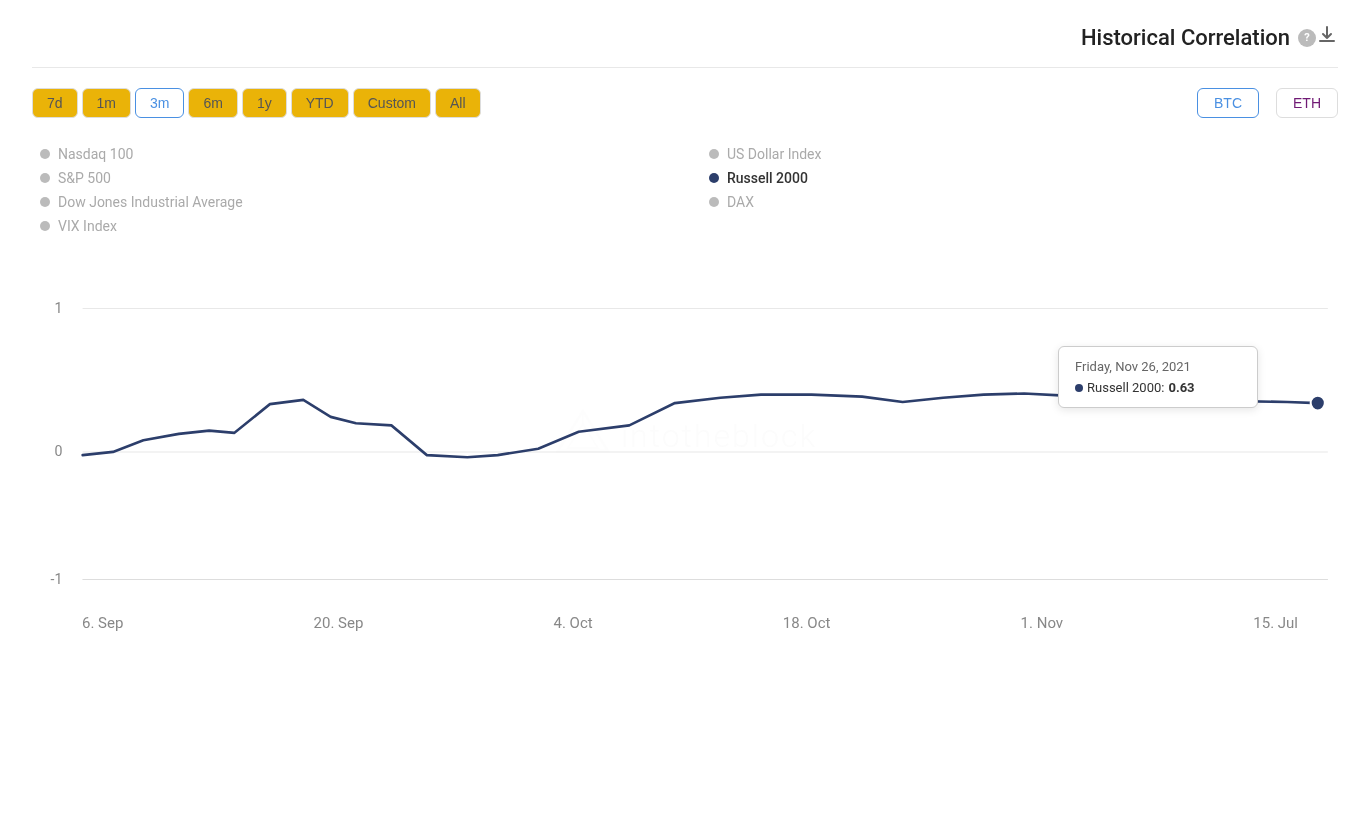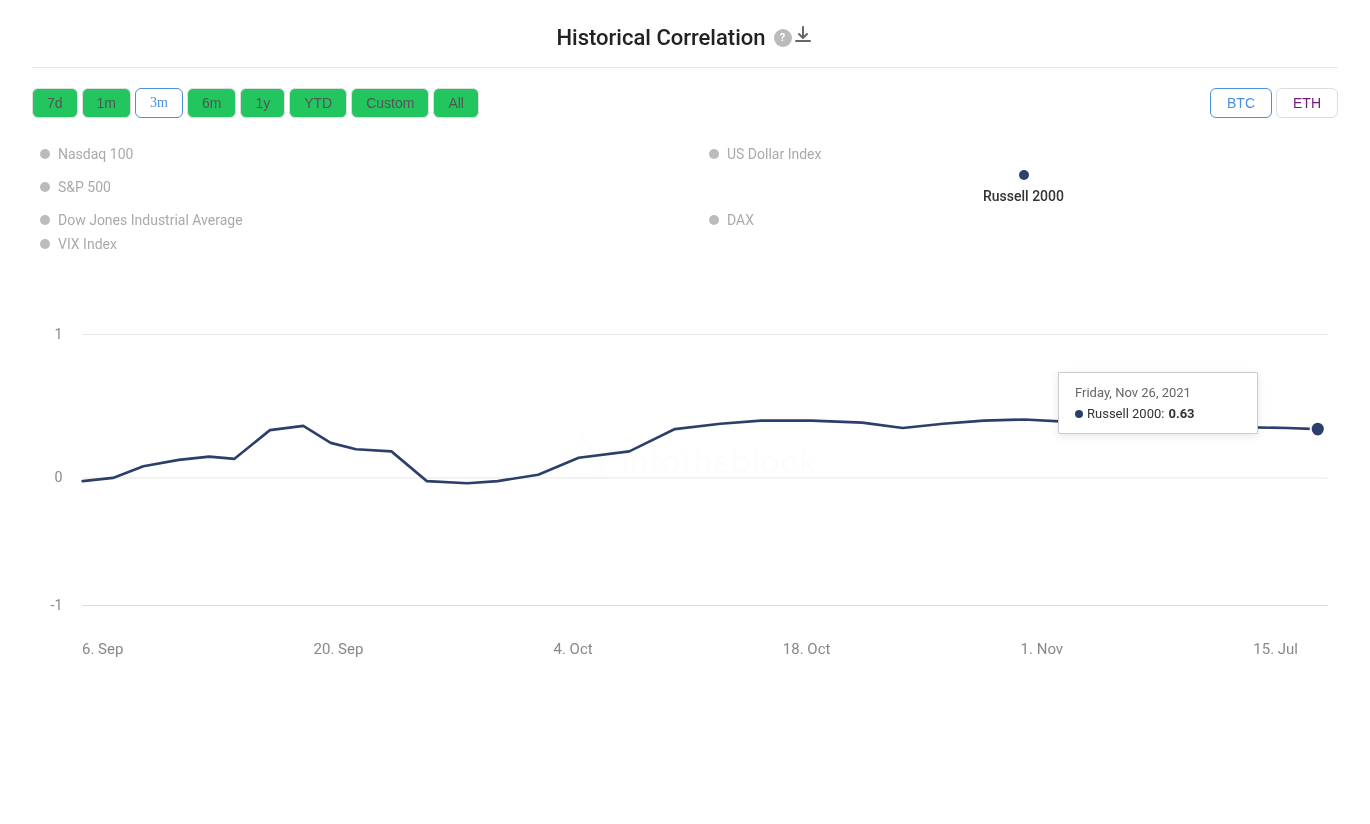--- a/index.html
+++ b/index.html
@@ -10,21 +10,21 @@
       width: 1370px;
       min-height: 824px;
     }
     .container {
       padding: 24px 32px 24px 32px;
       max-width: 1370px;
     }
     .header {
       display: flex;
       align-items: center;
-      justify-content: center;
+      justify-content: flex-end;
       margin-bottom: 20px;
       padding-bottom: 16px;
       border-bottom: 1px solid #e8e8e8;
     }
     .header-left {
       display: flex;
       align-items: center;
       gap: 8px;
     }
     .title {
@@ -58,68 +58,66 @@
     }
     .time-filters {
       display: flex;
       gap: 4px;
       align-items: center;
     }
     .filter-btn {
       padding: 6px 14px;
       border: 1px solid #ddd;
       border-radius: 6px;
-      background: #22c55e;
+      background: #eab308;
       color: #555;
       font-size: 14px;
       cursor: pointer;
       transition: all 0.15s;
     }
     .filter-btn.active {
       border-color: #4a90e2;
       color: #4a90e2;
       background: #fff;
-      font-family: Liberation Serif, serif;
     }
     .asset-filters {
       display: flex;
-      gap: 4px;
+      gap: 17px;
       padding-left: 36px;
     }
     .asset-btn {
       padding: 6px 16px;
       border: 1px solid #ddd;
       border-radius: 6px;
       background: #fff;
       color: #701a75;
       font-size: 14px;
       cursor: pointer;
     }
     .asset-btn.active {
       border-color: #4a90e2;
       color: #4a90e2;
     }
     .legend {
       display: grid;
       grid-template-columns: 1fr 1fr;
       gap: 8px 40px;
-      margin-bottom: 40px;
+      margin-bottom: 32px;
       padding-left: 8px;
     }
     .legend-item {
       display: flex;
       align-items: center;
       gap: 8px;
       font-size: 14px;
       color: #aaa;
     }
     .legend-item.active {
       color: #333;
       font-weight: 500;
-      flex-direction: column;
     }
     .legend-dot {
       width: 10px;
       height: 10px;
       border-radius: 50%;
       background: #bbb;
       flex-shrink: 0;
     }
     .legend-dot.active {
       background: #2c3e6b;
@@ -153,21 +151,21 @@
       width: 60px;
       height: 60px;
       opacity: 0.15;
     }
     .tooltip-box {
       position: absolute;
       top: 80px;
       right: 80px;
       background: #fff;
       border: 1.5px solid #ccc;
-      border-radius: 1px;
+      border-radius: 6px;
       padding: 12px 16px;
       font-size: 13px;
       box-shadow: 0 2px 8px rgba(0,0,0,0.1);
       min-width: 200px;
     }
     .tooltip-date {
       color: #666;
       margin-bottom: 6px;
       font-size: 13px;
     }

